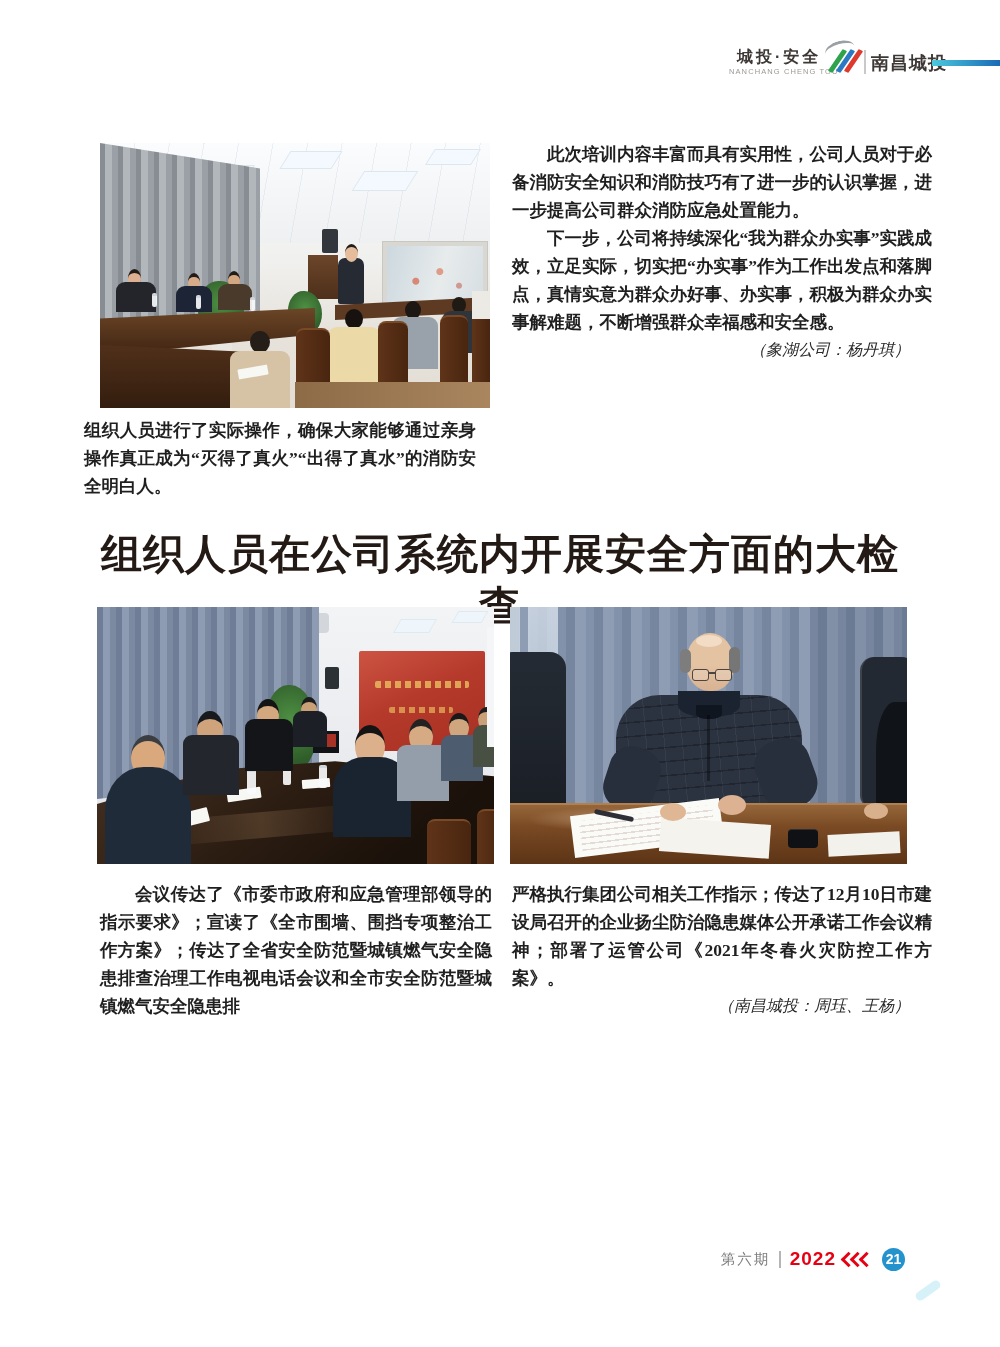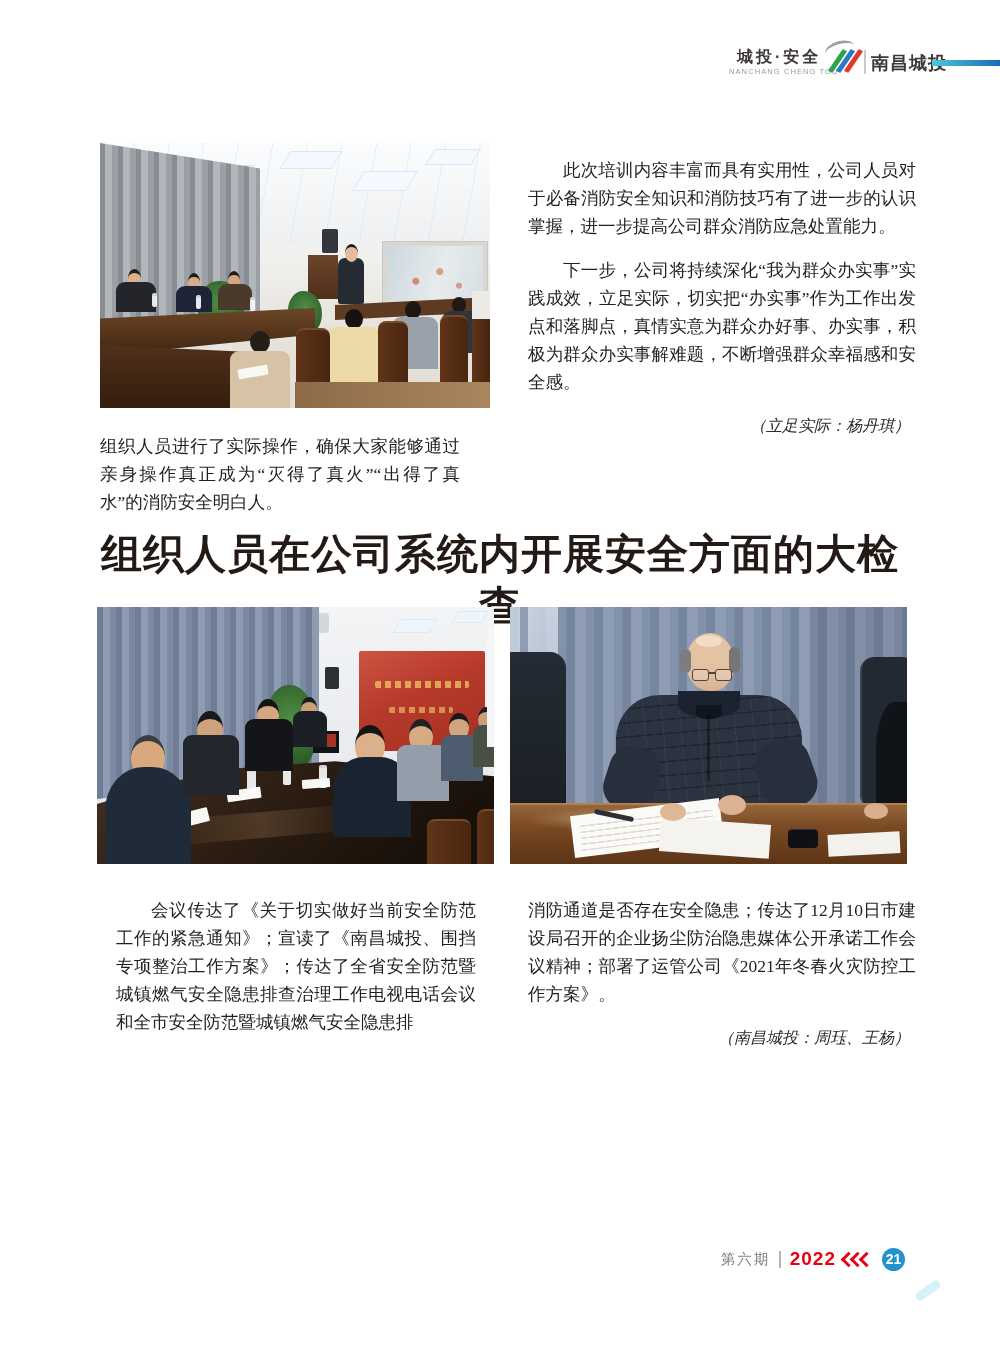--- a/index.html
+++ b/index.html
@@ -18,21 +18,21 @@
   .logo .s3 { left:23px; background:#dd3a2e; }
   .logo .arc { position:absolute; left:-3px; top:-3px; width:30px; height:15px; border-top:3px solid #9aa0a4;
                border-radius:50% 50% 0 0; transform:rotate(-16deg); }
   .brand-divider { position:absolute; left:864px; top:50px; width:1.5px; height:24px; background:#c9c9c9; }
   .brand-right { position:absolute; left:871px; top:51px; font-family:"Liberation Sans","DejaVu Sans",sans-serif;
                  font-weight:bold; font-size:18px; letter-spacing:1px; color:#3d3836; }
   .header-line { position:absolute; left:932px; top:60px; width:68px; height:6px;
                  background:linear-gradient(90deg,#4cc8dd,#1a6ab5); }
 
   
-  .body-p { font-size:17.5px; line-height:28px; text-align:justify; margin:16px; }
+  .body-p { font-size:17.5px; line-height:28px; text-align:justify; margin:0;font-weight:bold; }
   .indent { text-indent:2em; }
   .signature { font-size:16px; line-height:28px; font-style:italic; text-align:right; margin:0; padding-right:22px; color:#2a2a2a; }
   .colA   { position:absolute; left:100px; width:392px; }
   .colB   { position:absolute; left:512px; width:420px; }
 
   .caption-block { position:absolute; left:84px; top:416px; width:392px; }
   .a1-right      { top:140px; }
   .a2-left       { top:880px; }
   .a2-right      { top:880px; }
 
@@ -232,21 +232,21 @@
     <div class="p1-radiator"></div>
     <div class="paper" style="left:138px;top:224px;width:30px;height:10px;transform:rotate(-10deg);"></div>
   </div>
   <div class="caption-block">
     <p class="body-p">组织人员进行了实际操作，确保大家能够通过亲身操作真正成为“灭得了真火”“出得了真水”的消防安全明白人。</p>
   </div>
 
   <div class="colB a1-right">
     <p class="body-p indent">此次培训内容丰富而具有实用性，公司人员对于必备消防安全知识和消防技巧有了进一步的认识掌握，进一步提高公司群众消防应急处置能力。</p>
     <p class="body-p indent">下一步，公司将持续深化“我为群众办实事”实践成效，立足实际，切实把“办实事”作为工作出发点和落脚点，真情实意为群众办好事、办实事，积极为群众办实事解难题，不断增强群众幸福感和安全感。</p>
-    <p class="signature">（立足实际：杨丹琪）</p>
+    <p class="signature">（象湖公司：杨丹琪）</p>
   </div>
 
   <h1 class="headline">组织人员在公司系统内开展安全方面的大检查</h1>
 
   <div class="photo photo2">
     <div class="p2-projector"></div>
     <div class="p2-projlens"></div>
     <div class="p2-light" style="left:300px;top:12px;width:34px;height:12px;"></div>
     <div class="p2-light" style="left:358px;top:4px;width:28px;height:10px;"></div>
     <div class="p2-curtain"></div>
@@ -321,24 +321,24 @@
     <div class="p3-doc2"></div>
     <div class="p3-doc3"></div>
     <div class="p3-handA"></div>
     <div class="p3-handB"></div>
     <div class="p3-pen"></div>
     <div class="p3-phone"></div>
     <div class="p3-handR"></div>
   </div>
 
   <div class="colA a2-left">
-    <p class="body-p indent">会议传达了《关于切实做好当前安全防范工作的紧急通知》；宣读了《南昌城投、围挡专项整治工作方案》；传达了全省安全防范暨城镇燃气安全隐患排查治理工作电视电话会议和全市安全防范暨城镇燃气安全隐患排</p>
+    <p class="body-p indent">会议传达了《市委市政府和应急管理部领导的指示要求》；宣读了《全市围墙、围挡专项整治工作方案》；传达了全省安全防范暨城镇燃气安全隐患排查治理工作电视电话会议和全市安全防范暨城镇燃气安全隐患排</p>
   </div>
   <div class="colB a2-right">
-    <p class="body-p">消防通道是否存在安全隐患；传达了12月10日市建设局召开的企业扬尘防治隐患媒体公开承诺工作会议精神；部署了运管公司《2021年冬春火灾防控工作方案》。</p>
+    <p class="body-p">严格执行集团公司相关工作指示；传达了12月10日市建设局召开的企业扬尘防治隐患媒体公开承诺工作会议精神；部署了运管公司《2021年冬春火灾防控工作方案》。</p>
     <p class="signature">（南昌城投：周珏、王杨）</p>
   </div>
 
   <div class="footer">
     <span class="issue">第六期</span>
     <span class="foot-sep"></span>
     <span class="year">2022</span>
     <span class="chevrons">
       <span class="chev"></span>
       <span class="chev"></span>

